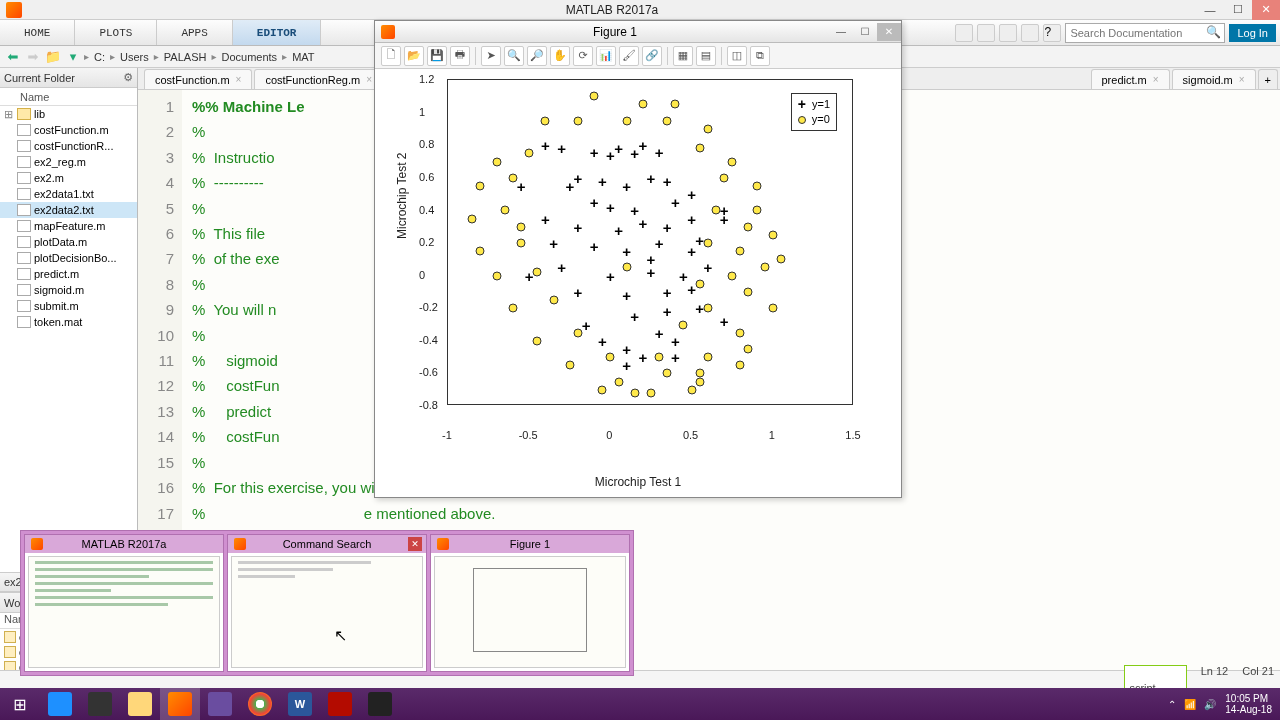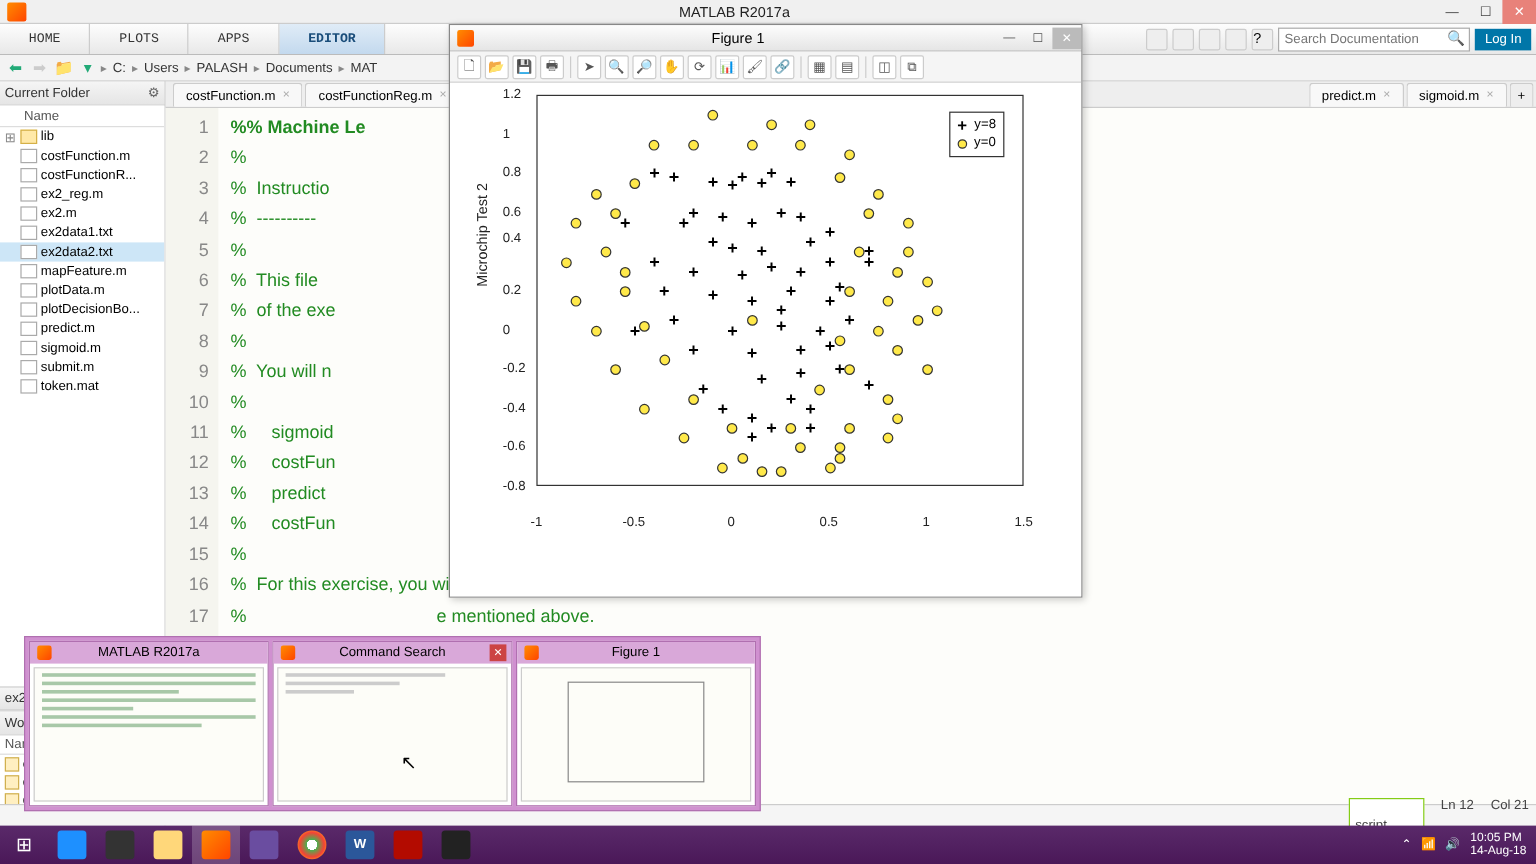--- a/index.html
+++ b/index.html
@@ -448,24 +448,25 @@
         <div style="position: absolute; transform: translate(-50%, -50%); left: 178.64px; top: 187.45px; width: 9px; height: 9px; border: 1.5px solid rgb(51, 51, 51); border-radius: 50%; background: rgb(255, 233, 74);"></div>
         <div style="position: absolute; transform: translate(-50%, -50%); left: 235.48px; top: 244.5px; width: 9px; height: 9px; border: 1.5px solid rgb(51, 51, 51); border-radius: 50%; background: rgb(255, 233, 74);"></div>
         <div style="position: absolute; transform: translate(-50%, -50%); left: 154.28px; top: 309.7px; width: 9px; height: 9px; border: 1.5px solid rgb(51, 51, 51); border-radius: 50%; background: rgb(255, 233, 74);"></div>
         <div style="position: absolute; transform: translate(-50%, -50%); left: 203px; top: 312.96px; width: 9px; height: 9px; border: 1.5px solid rgb(51, 51, 51); border-radius: 50%; background: rgb(255, 233, 74);"></div>
         <div style="position: absolute; transform: translate(-50%, -50%); left: 251.72px; top: 301.55px; width: 9px; height: 9px; border: 1.5px solid rgb(51, 51, 51); border-radius: 50%; background: rgb(255, 233, 74);"></div>
         <div style="position: absolute; transform: translate(-50%, -50%); left: 73.08px; top: 146.7px; width: 9px; height: 9px; border: 1.5px solid rgb(51, 51, 51); border-radius: 50%; background: rgb(255, 233, 74);"></div>
         <div style="position: absolute; transform: translate(-50%, -50%); left: 308.56px; top: 130.4px; width: 9px; height: 9px; border: 1.5px solid rgb(51, 51, 51); border-radius: 50%; background: rgb(255, 233, 74);"></div>
         <div style="position: absolute; transform: translate(-50%, -50%); left: 332.92px; top: 179.3px; width: 9px; height: 9px; border: 1.5px solid rgb(51, 51, 51); border-radius: 50%; background: rgb(255, 233, 74);"></div>
       </div>
     <div class="ylabel">Microchip Test 2</div>
+    <div class="xlabel">Microchip Test 1</div>
     <div class="legend">
       <div>
           <span class="lplus">+</span>
-          <span>y=8</span>
+          <span>y=1</span>
         </div>
       <div>
           <span class="lcirc"></span>
           <span>y=0</span>
         </div>
     </div>
     <div id="xticks">
         <div class="xtick" style="left: 72px;">-1</div>
         <div class="xtick" style="left: 153.2px;">-0.5</div>
         <div class="xtick" style="left: 234.4px;">0</div>
@@ -473,21 +474,21 @@
         <div class="xtick" style="left: 396.8px;">1</div>
         <div class="xtick" style="left: 478px;">1.5</div>
       </div>
       <div id="yticks">
         <div class="ytick" style="top: 336px;">-0.8</div>
         <div class="ytick" style="top: 303.4px;">-0.6</div>
         <div class="ytick" style="top: 270.8px;">-0.4</div>
         <div class="ytick" style="top: 238.2px;">-0.2</div>
         <div class="ytick" style="top: 205.6px;">0</div>
         <div class="ytick" style="top: 173px;">0.2</div>
-        <div class="ytick" style="top: 130px;">0.4</div>
+        <div class="ytick" style="top: 141px;">0.4</div>
         <div class="ytick" style="top: 107.8px;">0.6</div>
         <div class="ytick" style="top: 75.2px;">0.8</div>
         <div class="ytick" style="top: 42.6px;">1</div>
         <div class="ytick" style="top: 10px;">1.2</div>
       </div>
   </div>
 </div>
 
 <div class="taskprev">
   <div class="pv">

